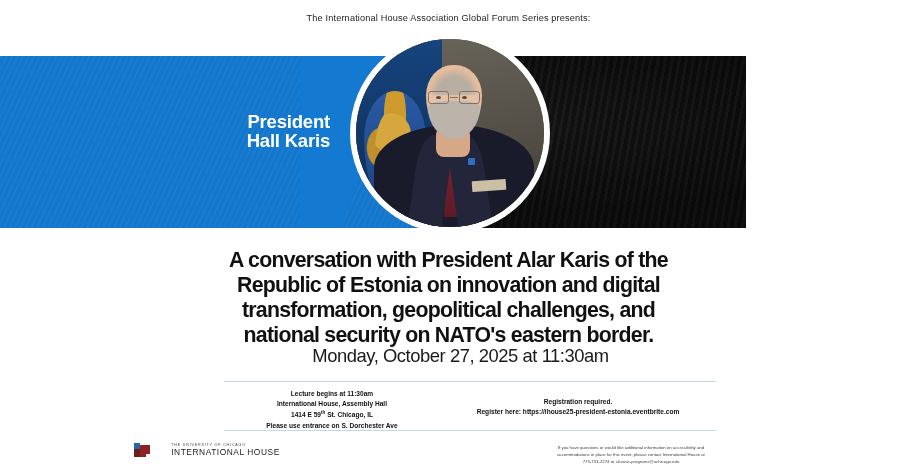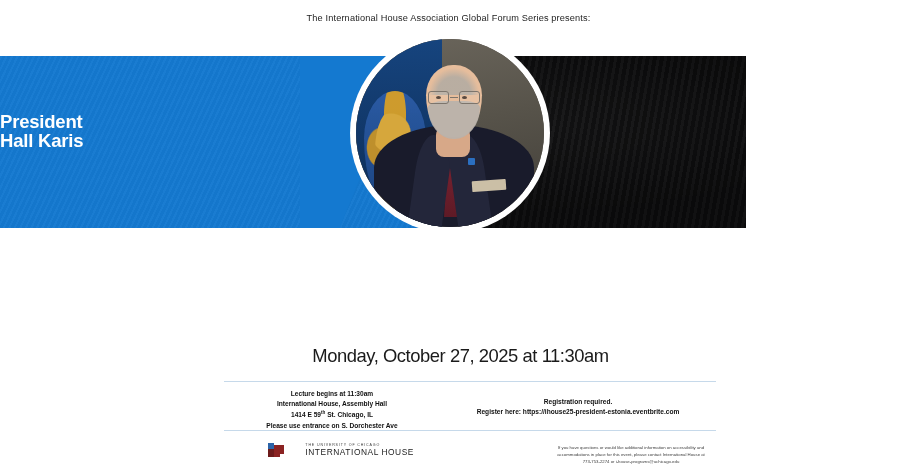--- a/index.html
+++ b/index.html
@@ -272,21 +272,21 @@
   }
   .p-eye.l { left: 80px; }
   .p-eye.r { left: 106px; }
 
   
   .banner-text {
     position: absolute;
     left: 0;
     top: 112px;
     width: 340px;
-    text-align: left;
+    text-align: right;
     z-index: 5;
     color: #ffffff;
     padding-right: 10px;
   }
   .bt-title {
     font-size: 18.5px;
     font-weight: 700;
     line-height: 1.04;
     letter-spacing: -0.2px;
   }
@@ -363,21 +363,21 @@
     position: absolute;
     top: 443px;
     left: 0;
     width: 897px;
     display: flex;
     align-items: flex-start;
   }
   .logo-block {
     width: 420px;
     display: flex;
-    justify-content: flex-end;
+    justify-content: center;
     align-items: center;
     gap: 20px;
     padding-right: 6px;
   }
   .logo-mark {
     position: relative;
     width: 17px; height: 15px;
     flex: 0 0 auto;
   }
   .logo-mark .sq-main {
@@ -467,20 +467,21 @@
       <div class="p-beard"></div>
       <div class="p-eye l"></div>
       <div class="p-eye r"></div>
       <div class="p-glasses">
           <span class="l"></span>
           <span class="r"></span>
         </div>
     </div>
   </div>
 
+  <div class="headline">A conversation with President Alar Karis of the Republic of Estonia on innovation and digital transformation, geopolitical challenges, and national security on NATO's eastern border.</div>
 
   <div class="date-line">Monday, October 27, 2025 at 11:30am</div>
 
   <div class="rule top"></div>
   <div class="rule bottom"></div>
 
   <div class="details">
     <div class="det-col left">
       <p>Lecture begins at 11:30am</p>
       <p>International House, Assembly Hall</p>

